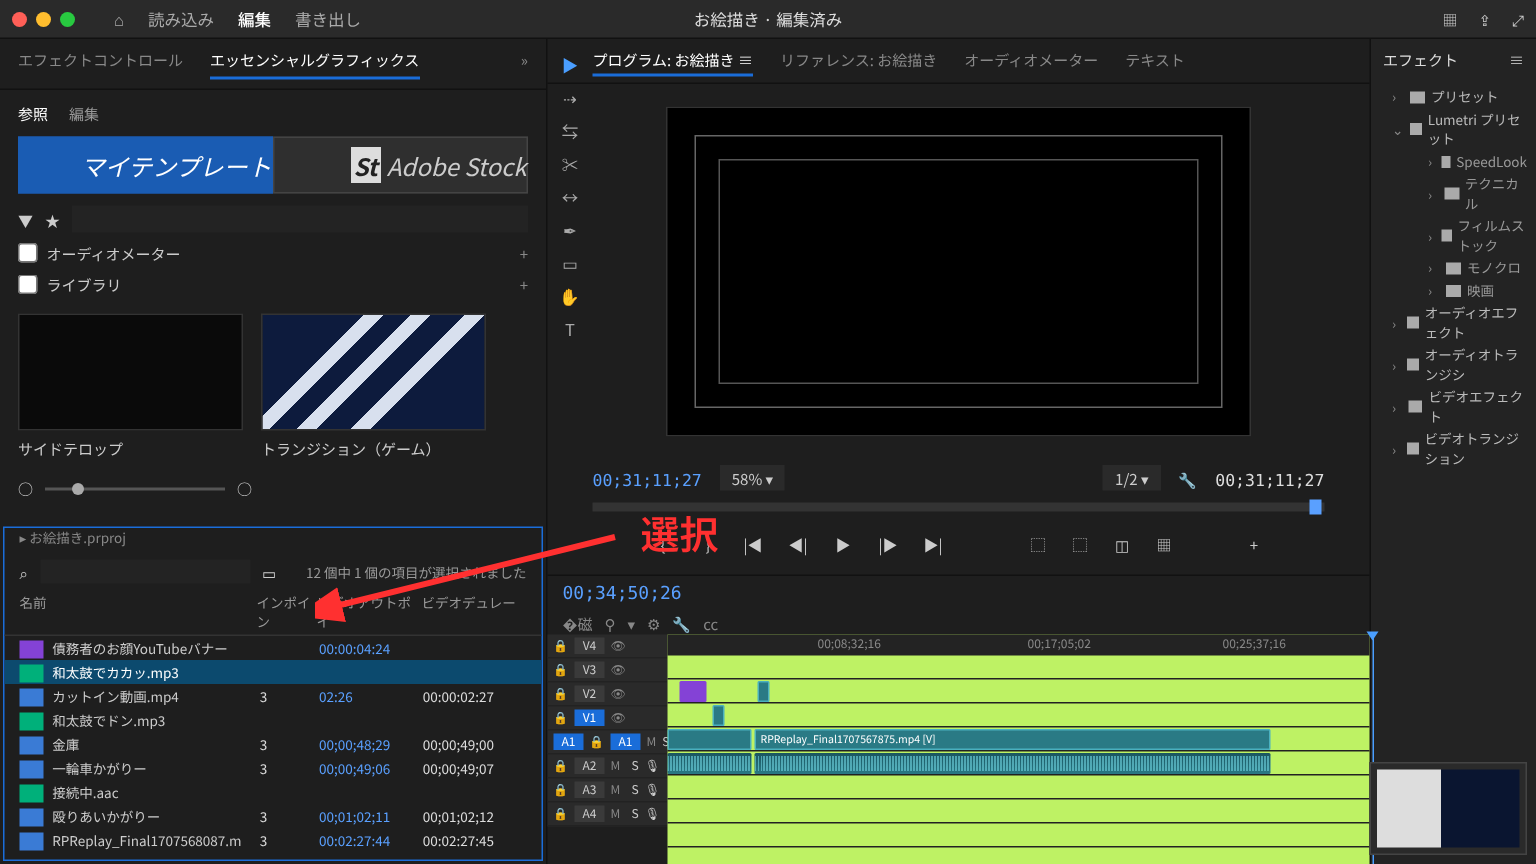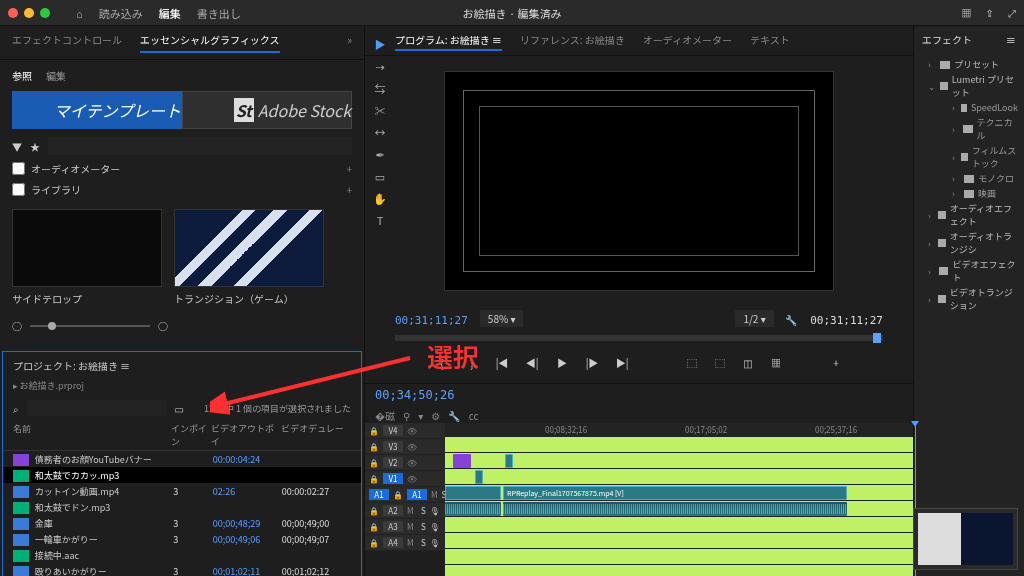--- a/index.html
+++ b/index.html
@@ -47,21 +47,21 @@
 .proj-srch { display: flex; padding: 4px 10px; gap: 8px; align-items: center; }
 .proj-srch input { background: #232323; border: none; height: 16px; width: 140px; color: #ccc; padding: 0 4px; }
 .proj-srch .sel-info { margin-left: auto; font-size: 9px; color: #999; }
 .proj-cols { display: flex; padding: 2px 10px; font-size: 9px; color: #999; border-bottom: 1px solid #333; }
 .proj-cols > div:nth-child(1) { width: 158px; } 
 .proj-cols > div:nth-child(2) { width: 40px; } 
 .proj-cols > div:nth-child(3) { width: 70px; } 
 .proj-cols > div:nth-child(4) { width: 70px; }
 .proj-list { flex: 1; overflow: hidden; }
 .proj-row { display: flex; align-items: flex-end; padding: 1px 10px; font-size: 9px; height: 16px; color: #ccc; }
-.proj-row.sel { background: #000000; color: #fff; }
+.proj-row.sel { background: #0c4a6e; color: #fff; }
 .proj-row .cico { width: 16px; height: 12px; margin-right: 6px; background: #3a3a3a; }
 .proj-row .cico.ps { background: #8442d6; }
 .proj-row .cico.au { background: #00b07a; }
 .proj-row .cico.vd { background: #3a7bd5; }
 .proj-row .nm { width: 140px; overflow: hidden; white-space: nowrap; text-overflow: ellipsis; }
 .proj-row .c2 { width: 40px; color: #ddd; }
 .proj-row .c3 { width: 70px; color: #5aa0ff; }
 .proj-row .c4 { width: 70px; color: #ddd; }
 
 .mid-col { flex: 1; display: flex; flex-direction: column; border-right: 1px solid #111; }
@@ -190,21 +190,20 @@
           </div>
       </div>
       <div class="slider-row">
           <span>○</span>
           <div class="slider"></div>
           <span>○</span>
         </div>
     </div>
 
     <div class="proj-panel">
-      <div class="proj-head">プロジェクト: お絵描き ≡</div>
       <div class="proj-sub">▸ <span>お絵描き.prproj</span></div>
       <div class="proj-srch">
         <span>⌕</span>
         <input style="">
         <span>▭</span>
         <span class="sel-info">12 個中 1 個の項目が選択されました</span>
       </div>
       <div class="proj-cols">
         <div>名前</div>
           <div>インポイン</div>

